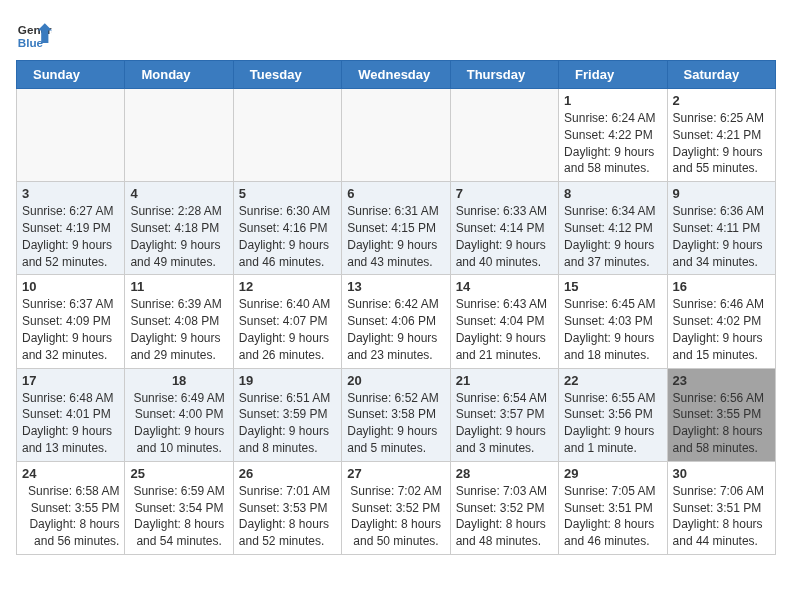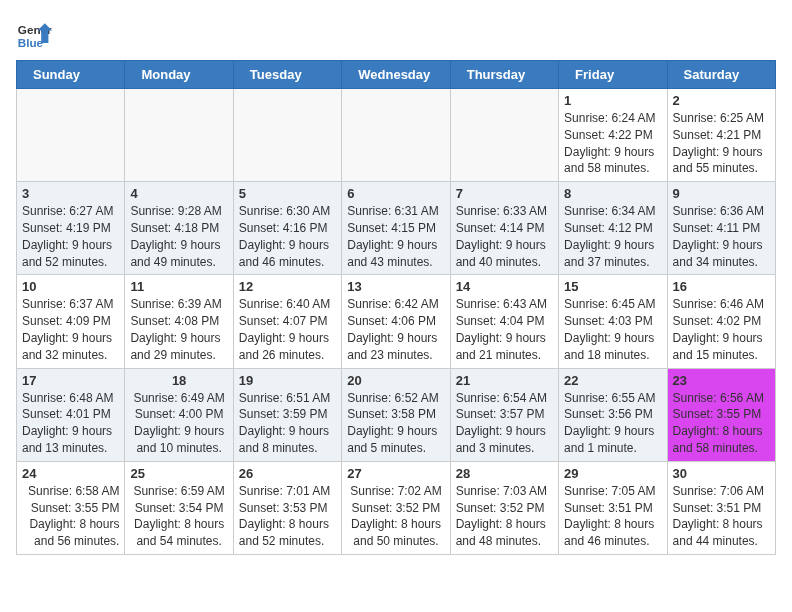--- a/index.html
+++ b/index.html
@@ -109,21 +109,21 @@
       <tr>
         <td style="background: rgb(237, 242, 247);">
           <span class="day-number">3</span>
           <div class="day-info" style="white-space: pre-line;">Sunrise: 6:27 AM
 Sunset: 4:19 PM
 Daylight: 9 hours
 and 52 minutes.</div>
         </td>
         <td style="background: rgb(237, 242, 247);">
           <span class="day-number">4</span>
-          <div class="day-info" style="white-space: pre-line;">Sunrise: 9:28 AM
+          <div class="day-info" style="white-space: pre-line;">Sunrise: 2:28 AM
 Sunset: 4:18 PM
 Daylight: 9 hours
 and 49 minutes.</div>
         </td>
         <td style="background: rgb(237, 242, 247);">
           <span class="day-number">5</span>
           <div class="day-info" style="white-space: pre-line;">Sunrise: 6:30 AM
 Sunset: 4:16 PM
 Daylight: 9 hours
 and 46 minutes.</div>
@@ -244,21 +244,21 @@
 Daylight: 9 hours
 and 3 minutes.</div>
         </td>
         <td style="background: rgb(237, 242, 247);">
           <span class="day-number">22</span>
           <div class="day-info" style="white-space: pre-line;">Sunrise: 6:55 AM
 Sunset: 3:56 PM
 Daylight: 9 hours
 and 1 minute.</div>
         </td>
-        <td style="background: #d946ef;">
+        <td style="background: #a3a3a3;">
           <span class="day-number">23</span>
           <div class="day-info" style="white-space: pre-line;">Sunrise: 6:56 AM
 Sunset: 3:55 PM
 Daylight: 8 hours
 and 58 minutes.</div>
         </td>
       </tr>
       <tr>
         <td style="background: rgb(255, 255, 255);">
           <span class="day-number">24</span>

